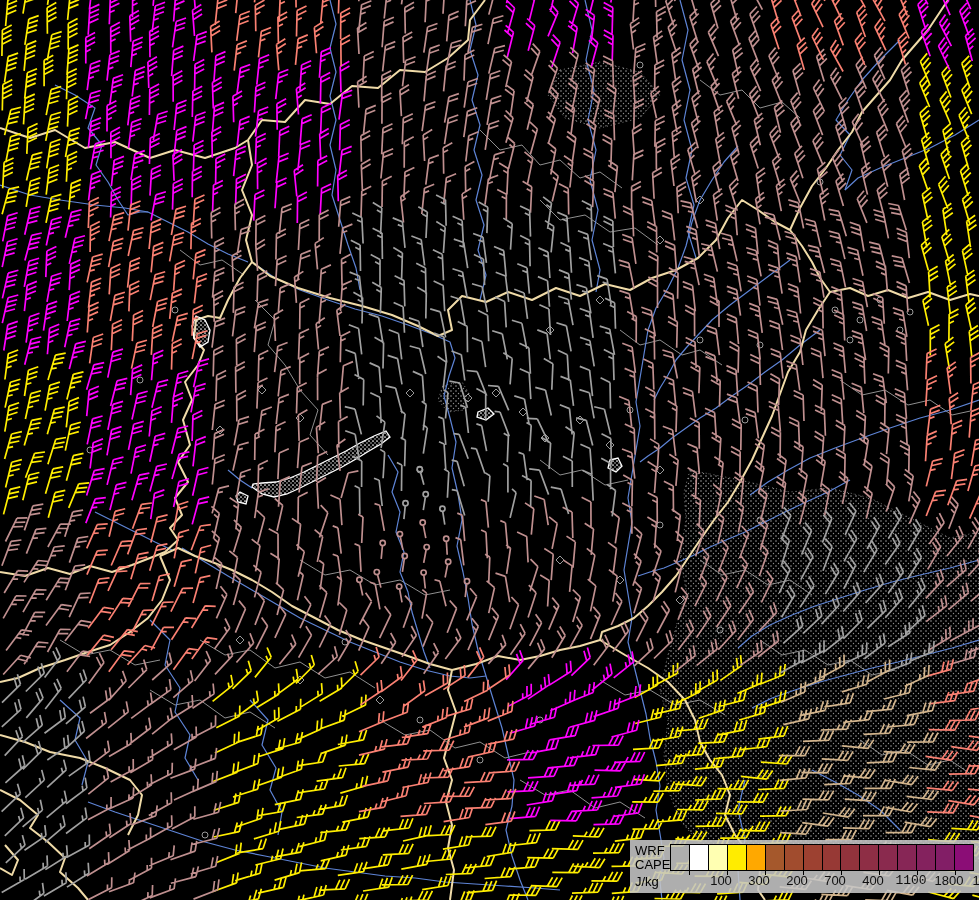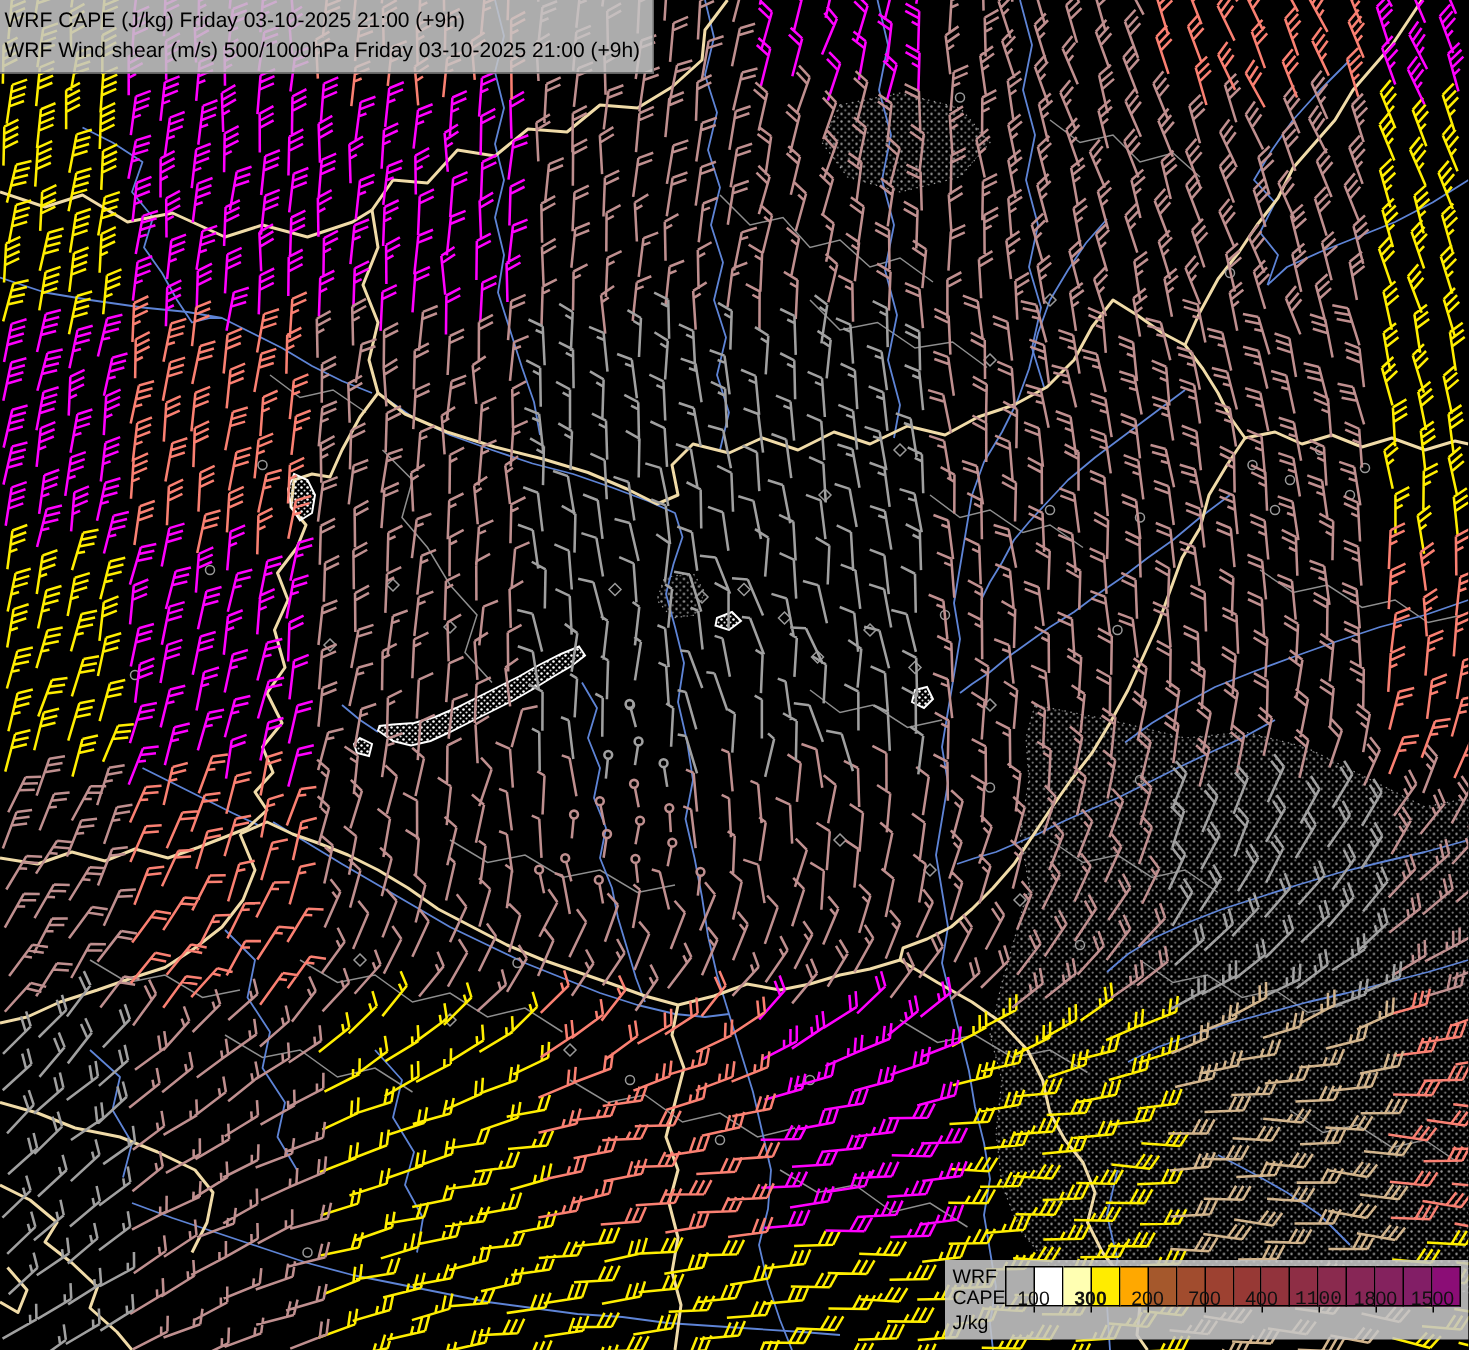--- a/index.html
+++ b/index.html
@@ -9,21 +9,21 @@
   #title-box{position:absolute;left:0;top:0;z-index:30;background:rgba(198,198,198,0.87);
              color:#000;font-size:14px;line-height:1.45;padding:3px 8px 4px 3px;
              border-right:1px solid #6e6e6e;border-bottom:1px solid #6e6e6e;white-space:nowrap;}
   #legend-box{position:absolute;left:630px;top:840px;width:393px;height:53px;z-index:30;
               background:rgba(198,198,198,0.88);color:#000;font-size:13px;}
   .leg-word{position:absolute;left:5px;}
   #cbar{position:absolute;left:40px;top:4px;width:304px;height:27px;display:flex;}
   .cbar-cell{flex:1 1 auto;border:1px solid #000;border-left:none;}
   .cbar-cell:first-child{border-left:1px solid #000;}
   .cbar-tick{position:absolute;width:1px;height:4px;background:#000;top:31px;}
-  .cbar-lab{position:absolute;top:18px;transform:translateX(-50%);font-size:13px;color:#101010;}
+  .cbar-lab{position:absolute;top:33px;transform:translateX(-50%);font-size:13px;color:#101010;margin-left:32px;}
 </style>
 </head>
 <body>
 
 <div id="screen">
 
   <svg id="map-layer" width="979" height="900" viewBox="0 0 979 900">
     <defs>
       <pattern id="graydots" width="5" height="5" patternUnits="userSpaceOnUse">
         <circle cx="1" cy="1" r="0.8" fill="#9a9a9a"></circle>
@@ -191,24 +191,20 @@
         <circle cx="442.4" cy="508.8" r="2.6"></circle>
       </g>
       <g stroke="#fa8072" fill="none" stroke-width="1.7">
         <path d="M88.3 228.0 L89.4 202.0 M89.4 202.0 L98.9 197.5 M89.2 206.8 L98.7 202.3 M89.0 211.6 L98.5 207.1 M88.8 216.4 L93.7 214.0 M90.1 252.1 L90.5 226.2 M90.5 226.2 L99.8 221.4 M90.4 230.9 L99.7 226.2 M90.3 235.7 L99.7 231.0 M90.3 240.5 L95.2 238.0 M87.1 282.4 L92.6 257.0 M92.6 257.0 L102.7 254.1 M91.6 261.7 L101.7 258.8 M90.5 266.4 L100.6 263.5 M89.5 271.1 L94.8 269.6 M88.5 307.9 L91.5 282.1 M91.5 282.1 L101.3 278.3 M91.0 286.9 L100.7 283.0 M90.4 291.6 L100.2 287.8 M89.9 296.4 L95.0 294.4 M87.3 332.5 L89.1 306.6 M89.1 306.6 L98.7 302.3 M88.8 311.3 L98.4 307.1 M88.4 316.1 L98.0 311.9 M88.1 320.9 L93.1 318.7 M89.6 363.3 L93.3 337.5 M93.3 337.5 L103.2 334.0 M92.6 342.3 L102.5 338.7 M91.9 347.0 L101.8 343.5 M86.7 548.3 L97.2 524.6 M97.2 524.6 L107.7 523.8 M95.3 529.0 L105.7 528.2 M93.3 533.4 L98.8 533.0 M86.9 574.6 L97.3 550.8 M97.3 550.8 L107.8 550.1 M95.4 555.2 L105.9 554.4 M89.6 603.2 L99.0 579.0 M99.0 579.0 L109.5 577.8 M97.3 583.4 L107.7 582.2 M88.1 628.3 L103.6 607.4 M103.6 607.4 L114.0 609.0 M100.7 611.3 L111.1 612.8 M87.2 655.4 L103.6 635.2 M103.6 635.2 L113.9 637.3 M100.5 639.0 L110.8 641.0 M109.0 241.1 L114.1 215.7 M114.1 215.7 L124.2 212.6 M113.2 220.4 L123.2 217.4 M112.2 225.1 L122.3 222.1 M111.3 229.8 L116.6 228.2 M108.6 267.1 L113.4 241.6 M113.4 241.6 L123.4 238.4 M112.5 246.3 L122.6 243.2 M111.6 251.0 L121.7 247.9 M109.2 294.4 L110.9 268.5 M110.9 268.5 L120.5 264.1 M110.6 273.3 L120.2 268.9 M110.3 278.0 L119.8 273.7 M110.3 321.0 L114.9 295.4 M114.9 295.4 L124.9 292.2 M114.0 300.2 L124.0 297.0 M113.2 304.9 L123.2 301.7 M111.3 350.2 L112.6 324.2 M112.6 324.2 L122.1 319.8 M112.3 329.0 L121.8 324.6 M112.1 333.8 L121.6 329.3 M109.1 536.7 L115.1 511.4 M115.1 511.4 L125.2 508.7 M114.0 516.0 L124.1 513.3 M112.9 520.7 L118.2 519.3 M111.2 565.5 L121.6 541.7 M121.6 541.7 L132.1 540.9 M119.7 546.1 L130.2 545.3 M108.0 590.8 L118.9 567.2 M118.9 567.2 L129.4 566.7 M116.9 571.6 L127.4 571.0 M108.8 620.1 L122.9 598.3 M122.9 598.3 L133.4 599.2 M120.3 602.3 L130.8 603.2 M111.1 649.8 L127.5 629.6 M127.5 629.6 L137.8 631.6 M124.4 633.4 L134.8 635.4 M108.8 671.8 L124.1 650.8 M124.1 650.8 L134.5 652.2 M121.2 654.7 L131.6 656.1 M128.0 230.7 L130.8 204.9 M130.8 204.9 L140.6 201.0 M130.3 209.6 L140.1 205.7 M129.8 214.4 L139.6 210.5 M128.2 256.0 L133.5 230.6 M133.5 230.6 L143.6 227.7 M132.5 235.3 L142.6 232.4 M131.5 240.0 L141.6 237.1 M127.6 287.6 L130.3 261.8 M130.3 261.8 L140.1 257.9 M129.8 266.6 L139.6 262.6 M129.3 271.3 L139.1 267.4 M128.9 311.4 L129.9 285.4 M129.9 285.4 L139.4 280.9 M129.7 290.2 L139.2 285.7 M129.5 295.0 L139.0 290.5 M132.3 341.1 L133.6 315.1 M133.6 315.1 L143.1 310.6 M133.4 319.9 L142.9 315.4 M133.1 324.7 L142.6 320.2 M131.5 368.6 L136.9 343.1 M136.9 343.1 L147.0 340.3 M135.9 347.8 L146.0 345.0 M134.9 352.5 L145.0 349.7 M132.5 528.8 L141.5 504.4 M141.5 504.4 L151.9 503.0 M139.8 508.9 L150.2 507.5 M138.1 513.4 L143.6 512.6 M127.6 554.4 L136.6 530.0 M136.6 530.0 L147.0 528.6 M135.0 534.5 L145.4 533.1 M130.9 579.3 L138.3 554.4 M138.3 554.4 L148.6 552.3 M137.0 559.0 L147.3 556.9 M128.2 606.9 L140.0 583.7 M140.0 583.7 L150.5 583.5 M137.8 588.0 L148.3 587.8 M131.5 633.5 L143.2 610.3 M143.2 610.3 L153.7 610.0 M141.0 614.6 L146.5 614.4 M127.5 664.8 L144.9 645.5 M144.9 645.5 L155.1 648.0 M141.7 649.0 L147.1 650.4 M149.1 249.0 L151.7 223.1 M151.7 223.1 L161.4 219.1 M151.2 227.9 L160.9 223.9 M150.7 232.7 L160.5 228.7 M151.1 272.3 L153.7 246.4 M153.7 246.4 L163.4 242.4 M153.2 251.2 L162.9 247.2 M152.7 255.9 L162.4 252.0 M150.2 300.2 L155.2 274.7 M155.2 274.7 L165.2 271.7 M154.3 279.4 L164.3 276.4 M153.3 284.1 L163.4 281.1 M152.7 327.0 L157.6 301.5 M157.6 301.5 L167.6 298.4 M156.7 306.2 L166.7 303.1 M155.8 310.9 L165.8 307.8 M151.3 354.9 L152.9 328.9 M152.9 328.9 L162.5 324.6 M152.6 333.7 L162.2 329.4 M152.3 338.5 L161.9 334.2 M150.9 542.5 L157.4 517.3 M157.4 517.3 L167.6 514.9 M156.2 522.0 L166.4 519.5 M149.7 570.8 L157.1 545.9 M157.1 545.9 L167.4 543.8 M155.8 550.5 L166.0 548.4 M152.1 600.9 L159.5 576.0 M159.5 576.0 L169.8 573.9 M158.2 580.6 L163.6 579.5 M151.6 625.6 L163.1 602.3 M163.1 602.3 L173.6 602.0 M161.0 606.6 L166.5 606.4 M151.1 650.2 L163.5 627.4 M163.5 627.4 L174.0 627.4 M161.2 631.6 L166.7 631.6 M171.4 235.0 L176.0 209.4 M176.0 209.4 L186.0 206.2 M175.1 214.1 L185.1 210.9 M174.3 218.9 L184.3 215.6 M169.6 261.3 L174.2 235.8 M174.2 235.8 L184.2 232.6 M173.4 240.5 L183.4 237.3 M172.5 245.2 L182.5 242.0 M173.6 290.7 L175.5 264.8 M175.5 264.8 L185.1 260.5 M175.1 269.6 L184.7 265.3 M174.8 274.4 L179.8 272.1 M169.7 318.9 L172.4 293.1 M172.4 293.1 L182.1 289.1 M171.9 297.9 L181.6 293.9 M171.4 302.6 L176.5 300.5 M172.2 341.6 L177.7 316.2 M177.7 316.2 L187.8 313.4 M176.6 320.9 L186.7 318.1 M175.6 325.6 L180.9 324.1 M171.5 369.6 L172.3 343.6 M172.3 343.6 L181.7 338.9 M172.2 348.4 L181.6 343.7 M172.0 353.2 L177.0 350.7 M173.7 530.3 L178.4 504.7 M178.4 504.7 L188.4 501.5 M177.5 509.5 L187.5 506.3 M174.2 558.4 L179.0 532.9 M179.0 532.9 L189.1 529.8 M178.1 537.6 L183.4 536.0 M174.2 586.7 L181.6 561.8 M181.6 561.8 L191.9 559.7 M180.3 566.4 L185.7 565.3 M170.9 611.6 L182.6 588.4 M182.6 588.4 L193.1 588.2 M180.5 592.7 L186.0 592.6 M171.5 639.7 L185.6 617.8 M185.6 617.8 L196.1 618.7 M183.0 621.8 L188.5 622.3 M173.4 669.8 L188.6 648.7 M188.6 648.7 L199.0 650.1 M185.8 652.6 L191.3 653.3 M193.2 225.3 L194.9 199.3 M194.9 199.3 L204.5 195.0 M194.6 204.1 L204.2 199.8 M194.3 208.9 L199.3 206.6 M190.9 249.2 L191.5 223.2 M191.5 223.2 L200.9 218.5 M191.4 228.0 L200.8 223.3 M191.3 232.8 L196.2 230.3 M193.2 279.4 L195.9 253.6 M195.9 253.6 L205.6 249.6 M195.4 258.3 L205.1 254.4 M194.9 263.1 L200.0 261.0 M194.3 303.3 L197.3 277.5 M197.3 277.5 L207.1 273.7 M196.8 282.2 L206.6 278.4 M196.2 287.0 L201.3 285.0 M192.0 335.7 L193.3 309.8 M193.3 309.8 L202.8 305.3 M193.0 314.6 L202.5 310.1 M192.8 319.4 L197.8 317.0 M192.2 359.2 L197.3 333.7 M197.3 333.7 L207.3 330.7 M196.3 338.4 L206.4 335.4 M195.4 343.1 L200.7 341.6 M191.2 550.3 L200.4 526.0 M200.4 526.0 L210.9 524.7 M198.7 530.5 L204.2 529.8 M195.3 573.4 L201.0 548.0 M201.0 548.0 L211.2 545.3 M200.0 552.7 L205.3 551.3 M193.1 602.9 L200.2 577.8 M200.2 577.8 L210.4 575.6 M198.9 582.4 L204.2 581.3 M191.6 628.0 L205.2 605.8 M205.2 605.8 L215.7 606.4 M202.7 609.9 L208.2 610.2 M191.8 658.9 L206.9 637.7 M206.9 637.7 L217.3 639.1 M204.1 641.6 L209.6 642.3 M211.6 -4.2 L211.1 -30.2 M211.1 -30.2 L220.3 -35.3 M211.2 -25.4 L220.4 -30.5 M211.3 -20.6 L220.5 -25.7 M215.2 24.9 L217.9 -0.9 M217.9 -0.9 L227.7 -4.9 M217.4 3.8 L227.2 -0.1 M216.9 8.6 L226.7 4.7 M211.9 52.4 L210.6 26.4 M210.6 26.4 L219.6 21.1 M210.9 31.2 L219.9 25.8 M211.1 36.0 L220.1 30.6 M236.2 -14.9 L238.3 -40.8 M238.3 -40.8 L247.9 -45.0 M237.9 -36.0 L247.5 -40.2 M237.5 -31.2 L247.1 -35.4 M235.7 13.2 L238.3 -12.7 M238.3 -12.7 L248.1 -16.7 M237.9 -7.9 L247.6 -11.9 M237.4 -3.1 L247.1 -7.1 M236.7 40.8 L240.0 15.0 M240.0 15.0 L249.8 11.3 M239.4 19.8 L249.2 16.0 M238.8 24.5 L248.6 20.8 M234.2 70.7 L237.1 44.8 M237.1 44.8 L246.9 40.9 M236.6 49.6 L246.3 45.7 M236.0 54.4 L241.1 52.3 M254.5 2.3 L257.1 -23.5 M257.1 -23.5 L266.9 -27.5 M256.7 -18.8 L266.4 -22.7 M256.2 -14.0 L261.3 -16.1 M255.8 31.2 L255.3 5.2 M255.3 5.2 L264.5 0.1 M255.4 10.0 L264.6 4.9 M255.5 14.8 L260.3 12.1 M258.5 57.3 L261.3 31.4 M261.3 31.4 L271.1 27.5 M260.8 36.2 L270.6 32.3 M260.3 41.0 L265.4 38.9 M276.6 -8.2 L275.1 -34.2 M275.1 -34.2 L284.1 -39.6 M275.4 -29.4 L284.3 -34.8 M275.7 -24.6 L280.4 -27.4 M279.2 20.4 L280.3 -5.6 M280.3 -5.6 L289.8 -10.1 M280.1 -0.8 L289.6 -5.3 M279.9 4.0 L284.9 1.6 M278.4 43.0 L277.9 17.0 M277.9 17.0 L287.1 11.9 M278.0 21.8 L287.2 16.7 M278.1 26.6 L282.9 23.9 M278.8 70.3 L276.5 44.4 M276.5 44.4 L285.3 38.7 M277.0 49.2 L285.8 43.5 M277.4 54.0 L282.0 51.0 M296.1 7.6 L295.6 -18.4 M295.6 -18.4 L304.7 -23.5 M295.7 -13.6 L304.8 -18.7 M295.8 -8.8 L300.6 -11.5 M296.5 36.6 L297.1 10.6 M297.1 10.6 L306.5 5.9 M297.0 15.4 L306.4 10.7 M296.9 20.2 L301.8 17.8 M295.5 64.8 L298.1 38.9 M298.1 38.9 L307.8 34.9 M297.6 43.7 L307.3 39.7 M297.1 48.4 L302.2 46.4 M321.2 -1.7 L321.4 -27.7 M321.4 -27.7 L330.8 -32.5 M321.4 -22.9 L330.7 -27.7 M321.3 -18.1 L326.2 -20.6 M320.7 23.4 L323.1 -2.5 M323.1 -2.5 L332.8 -6.5 M322.7 2.3 L332.4 -1.8 M322.2 7.0 L327.3 4.9 M316.5 53.3 L314.3 27.4 M314.3 27.4 L323.1 21.7 M314.7 32.2 L323.5 26.5 M315.1 37.0 L319.7 34.0 M339.8 -13.1 L340.0 -39.1 M340.0 -39.1 L349.3 -43.9 M340.0 -34.3 L349.3 -39.1 M339.9 -29.5 L344.8 -32.0 M338.4 13.5 L339.3 -12.4 M339.3 -12.4 L348.7 -17.0 M339.1 -7.7 L348.6 -12.3 M338.9 -2.9 L343.9 -5.3 M340.6 38.9 L340.8 12.9 M340.8 12.9 L350.1 8.0 M340.8 17.7 L350.1 12.8 M340.7 22.5 L345.6 19.9 M341.1 66.2 L340.8 40.2 M340.8 40.2 L350.0 35.1 M340.8 45.0 L350.0 39.9 M360.5 675.2 L379.1 657.0 M379.1 657.0 L376.1 646.9 M375.6 660.3 L374.1 655.1 M360.5 704.9 L382.1 690.5 M382.1 690.5 L381.1 680.0 M378.1 693.1 L377.1 682.7 M359.0 731.8 L382.9 721.7 M382.9 721.7 L383.8 711.2 M378.5 723.6 L379.4 713.1 M359.0 755.1 L384.3 749.2 M384.3 749.2 L387.0 739.1 M379.6 750.3 L382.3 740.2 M374.9 751.4 L376.4 746.1 M362.3 786.3 L387.8 780.8 M387.8 780.8 L390.6 770.7 M383.1 781.8 L385.9 771.7 M378.4 782.8 L379.9 777.5 M358.9 811.7 L384.5 807.1 M384.5 807.1 L387.7 797.1 M379.8 807.9 L383.0 797.9 M375.1 808.8 L376.8 803.5 M381.1 691.9 L402.0 676.5 M402.0 676.5 L400.5 666.1 M398.2 679.4 L397.4 673.9 M382.9 721.5 L407.2 712.3 M407.2 712.3 L408.5 701.8 M402.7 714.0 L404.0 703.6 M381.5 746.8 L407.4 743.8 M407.4 743.8 L411.2 734.0 M402.6 744.4 L406.4 734.6 M397.8 744.9 L399.8 739.8 M382.4 772.1 L407.9 767.2 M407.9 767.2 L411.1 757.2 M403.2 768.1 L406.3 758.1 M398.5 769.0 L400.1 763.8 M380.9 802.0 L406.1 795.7 M406.1 795.7 L408.6 785.5 M401.5 796.8 L404.0 786.6 M396.8 798.0 L398.1 792.7 M401.0 680.4 L417.0 659.9 M417.0 659.9 L412.7 650.3 M414.0 663.6 L411.8 658.6 M403.9 706.1 L424.9 690.7 M424.9 690.7 L423.4 680.3 M421.0 693.6 L419.5 683.2 M401.8 737.4 L427.6 733.7 M427.6 733.7 L431.1 723.8 M422.8 734.4 L426.4 724.5 M418.1 735.1 L419.9 729.9 M401.5 760.1 L427.4 759.0 M427.4 759.0 L432.0 749.5 M422.6 759.2 L427.2 749.7 M417.8 759.4 L420.2 754.5 M402.4 787.5 L427.9 782.5 M427.9 782.5 L430.9 772.5 M423.2 783.4 L426.2 773.4 M418.5 784.4 L421.5 774.3 M400.5 816.4 L426.4 814.3 M426.4 814.3 L430.6 804.7 M421.6 814.7 L425.8 805.1 M416.9 815.1 L421.0 805.4 M425.0 695.8 L447.6 683.0 M447.6 683.0 L447.4 672.5 M443.5 685.4 L443.2 674.9 M422.3 727.1 L446.5 717.5 M446.5 717.5 L447.6 707.1 M442.0 719.3 L443.2 708.9 M437.6 721.1 L438.2 715.6 M423.2 750.8 L449.2 750.1 M449.2 750.1 L453.8 740.6 M444.4 750.2 L449.1 740.8 M439.6 750.3 L444.3 740.9 M422.6 778.0 L448.5 777.1 M448.5 777.1 L453.1 767.6 M443.7 777.2 L448.3 767.8 M438.9 777.4 L443.5 768.0 M423.8 803.5 L449.8 801.9 M449.8 801.9 L454.2 792.4 M445.0 802.2 L449.4 792.6 M440.2 802.5 L444.6 792.9 M443.3 689.6 L465.1 675.5 M465.1 675.5 L464.3 665.0 M461.1 678.1 L460.2 667.6 M445.6 716.4 L470.5 709.0 M470.5 709.0 L472.6 698.7 M465.9 710.4 L468.0 700.1 M461.3 711.7 L462.4 706.4 M444.1 740.0 L468.9 732.2 M468.9 732.2 L470.8 721.8 M464.3 733.6 L466.2 723.3 M459.7 735.1 L460.7 729.6 M443.6 770.7 L469.3 766.7 M469.3 766.7 L472.7 756.8 M464.6 767.4 L468.0 757.5 M459.8 768.2 L463.3 758.2 M443.4 796.3 L469.4 796.1 M469.4 796.1 L474.3 786.8 M464.6 796.2 L469.5 786.9 M459.8 796.2 L464.7 786.9 M443.6 821.7 L469.3 817.5 M469.3 817.5 L472.6 807.5 M464.5 818.2 L467.9 808.3 M459.8 819.0 L463.1 809.1 M467.7 677.4 L483.8 657.0 M483.8 657.0 L479.6 647.4 M480.8 660.7 L476.6 651.1 M464.1 701.4 L487.6 690.2 M487.6 690.2 L488.1 679.7 M483.3 692.3 L483.7 681.8 M463.9 727.1 L488.3 717.9 M488.3 717.9 L489.6 707.5 M483.8 719.6 L485.1 709.2 M479.3 721.3 L480.0 715.8 M467.9 757.1 L493.3 751.5 M493.3 751.5 L496.1 741.3 M488.6 752.5 L491.4 742.4 M483.9 753.5 L486.7 743.4 M464.2 782.6 L490.2 781.2 M490.2 781.2 L494.6 771.7 M485.4 781.5 L489.8 771.9 M480.6 781.7 L485.0 772.2 M465.0 808.4 L491.0 807.3 M491.0 807.3 L495.5 797.8 M486.2 807.5 L490.7 798.0 M481.4 807.7 L485.9 798.2 M488.2 689.2 L509.9 674.8 M509.9 674.8 L508.9 664.4 M505.9 677.5 L504.9 667.0 M487.7 721.1 L511.8 711.4 M511.8 711.4 L512.9 700.9 M507.4 713.2 L508.5 702.7 M502.9 715.0 L503.5 709.5 M488.2 744.2 L513.7 739.1 M513.7 739.1 L516.7 729.0 M509.0 740.0 L512.0 730.0 M504.2 741.0 L507.3 730.9 M489.2 772.8 L515.2 771.0 M515.2 771.0 L519.5 761.5 M510.4 771.4 L514.7 761.8 M505.6 771.7 L509.9 762.1 M485.5 799.9 L511.4 798.5 M511.4 798.5 L515.8 788.9 M506.6 798.7 L511.0 789.2 M501.8 799.0 L506.3 789.5 M485.4 824.6 L511.2 821.2 M511.2 821.2 L514.9 811.4 M506.5 821.8 L510.1 812.0 M501.7 822.4 L505.4 812.6 M778.9 -0.4 L766.3 -23.1 M766.3 -23.1 L772.1 -31.9 M768.7 -18.9 L774.4 -27.7 M771.0 -14.7 L776.7 -23.5 M778.8 23.4 L771.3 -1.5 M771.3 -1.5 L778.7 -8.9 M772.7 3.1 L780.1 -4.3 M774.0 7.7 L781.5 0.3 M779.0 49.3 L770.9 24.6 M770.9 24.6 L778.1 17.0 M772.4 29.1 L779.6 21.5 M773.8 33.7 L781.1 26.1 M802.9 -10.3 L791.4 -33.6 M791.4 -33.6 L797.5 -42.1 M793.5 -29.3 L799.7 -37.8 M795.6 -25.0 L801.8 -33.5 M801.0 16.2 L791.5 -8.0 M791.5 -8.0 L798.3 -16.0 M793.3 -3.5 L800.1 -11.5 M795.0 0.9 L801.8 -7.0 M801.1 41.9 L792.0 17.5 M792.0 17.5 L799.0 9.7 M793.7 22.0 L800.7 14.2 M795.4 26.5 L802.4 18.7 M804.3 70.0 L797.1 45.0 M797.1 45.0 L804.7 37.7 M798.5 49.6 L806.0 42.3 M799.8 54.2 L807.3 46.9 M824.9 0.9 L812.9 -22.1 M812.9 -22.1 L818.8 -30.8 M815.1 -17.9 L821.0 -26.5 M817.3 -13.6 L823.2 -22.3 M823.0 27.1 L811.7 3.7 M811.7 3.7 L817.9 -4.8 M813.8 8.0 L820.0 -0.5 M815.9 12.3 L822.1 3.8 M823.4 59.9 L812.1 36.5 M812.1 36.5 L818.3 28.0 M814.1 40.8 L820.4 32.3 M816.2 45.1 L822.4 36.7 M841.7 -7.4 L832.3 -31.6 M832.3 -31.6 L839.2 -39.6 M834.0 -27.2 L840.9 -35.1 M835.8 -22.7 L842.7 -30.6 M837.5 -18.2 L841.1 -22.4 M842.1 20.4 L830.8 -3.0 M830.8 -3.0 L837.0 -11.5 M832.9 1.3 L839.1 -7.2 M835.0 5.6 L841.2 -2.8 M843.3 45.4 L834.5 21.0 M834.5 21.0 L841.6 13.2 M836.1 25.5 L843.2 17.7 M837.7 30.0 L844.8 22.2 M843.1 71.5 L830.5 48.8 M830.5 48.8 L836.2 40.0 M832.8 53.0 L838.5 44.2 M835.1 57.2 L840.9 48.4 M865.3 7.7 L852.8 -15.1 M852.8 -15.1 L858.5 -23.9 M855.1 -10.9 L860.8 -19.7 M857.4 -6.7 L863.1 -15.5 M859.7 -2.5 L862.7 -7.1 M865.4 37.0 L856.7 12.5 M856.7 12.5 L863.7 4.7 M858.3 17.0 L865.4 9.2 M859.9 21.5 L867.0 13.7 M861.5 26.0 L865.2 22.0 M864.7 65.0 L855.1 40.9 M855.1 40.9 L861.8 32.8 M856.8 45.3 L863.6 37.3 M858.6 49.8 L865.4 41.7 M887.4 -3.1 L876.0 -26.5 M876.0 -26.5 L882.2 -35.0 M878.1 -22.2 L884.3 -30.7 M880.2 -17.8 L886.4 -26.3 M882.3 -13.5 L885.5 -18.0 M885.0 21.2 L872.5 -1.6 M872.5 -1.6 L878.2 -10.4 M874.8 2.6 L880.5 -6.2 M877.1 6.8 L882.8 -2.0 M879.4 11.0 L882.4 6.4 M885.9 50.4 L874.8 26.9 M874.8 26.9 L881.0 18.4 M876.8 31.2 L883.1 22.8 M878.9 35.6 L885.1 27.1 M880.9 39.9 L884.2 35.5 M907.3 15.5 L897.5 -8.5 M897.5 -8.5 L904.2 -16.6 M899.3 -4.1 L906.0 -12.2 M901.1 0.4 L907.8 -7.7 M902.9 4.8 L906.4 0.6 M909.1 38.5 L899.1 14.5 M899.1 14.5 L905.8 6.4 M900.9 18.9 L907.6 10.8 M902.8 23.4 L909.4 15.3 M904.6 27.8 L908.1 23.6 M905.5 64.4 L898.0 39.5 M898.0 39.5 L905.4 32.1 M899.4 44.1 L906.8 36.7 M900.8 48.7 L908.2 41.3 M902.2 53.3 L906.1 49.4 M925.9 379.4 L927.1 353.4 M927.1 353.4 L936.6 348.9 M926.9 358.2 L936.4 353.7 M926.7 363.0 L931.6 360.6 M925.8 406.1 L927.4 380.2 M927.4 380.2 L937.0 375.8 M927.1 385.0 L936.7 380.6 M926.8 389.7 L931.8 387.5 M927.4 434.9 L930.5 409.1 M930.5 409.1 L940.3 405.3 M929.9 413.8 L939.7 410.1 M929.4 418.6 L934.5 416.6 M925.5 461.3 L927.2 435.4 M927.2 435.4 L936.8 431.1 M926.9 440.2 L936.5 435.9 M926.6 445.0 L931.6 442.7 M926.3 486.4 L932.6 461.1 M932.6 461.1 L942.8 458.6 M931.4 465.8 L941.6 463.2 M930.3 470.4 L935.6 469.1 M926.2 516.0 L935.6 491.7 M935.6 491.7 L946.0 490.4 M933.9 496.2 L944.3 494.9 M932.1 500.6 L937.6 500.0 M926.0 676.4 L951.0 669.4 M951.0 669.4 L953.3 659.2 M946.4 670.7 L948.7 660.5 M941.8 672.0 L944.0 661.8 M928.9 703.8 L954.7 700.6 M954.7 700.6 L958.4 690.8 M949.9 701.2 L953.7 691.4 M945.1 701.8 L948.9 692.0 M928.7 729.7 L954.7 730.1 M954.7 730.1 L959.8 720.9 M949.9 730.0 L955.0 720.8 M945.1 730.0 L950.2 720.8 M925.6 756.3 L951.3 760.2 M951.3 760.2 L957.6 751.8 M946.6 759.5 L952.9 751.1 M941.9 758.8 L948.1 750.3 M926.6 787.9 L952.4 790.4 M952.4 790.4 L958.3 781.6 M947.7 789.9 L953.5 781.2 M942.9 789.5 L948.7 780.7 M927.2 811.8 L953.2 812.8 M953.2 812.8 L958.5 803.8 M948.4 812.7 L953.7 803.6 M943.6 812.5 L948.9 803.4 M950.6 393.8 L947.1 368.0 M947.1 368.0 L955.7 361.9 M947.8 372.8 L956.3 366.6 M948.4 377.5 L952.9 374.3 M951.2 424.3 L949.2 398.4 M949.2 398.4 L958.0 392.7 M949.6 403.2 L958.4 397.5 M949.9 408.0 L954.6 405.0 M950.3 450.4 L952.6 424.5 M952.6 424.5 L962.3 420.4 M952.2 429.3 L961.9 425.2 M951.8 434.1 L956.8 431.9 M951.4 479.2 L954.7 453.4 M954.7 453.4 L964.6 449.7 M954.1 458.2 L963.9 454.5 M953.5 462.9 L958.7 461.0 M947.8 505.2 L956.7 480.8 M956.7 480.8 L967.1 479.3 M955.0 485.3 L965.4 483.9 M953.4 489.8 L958.8 489.1 M948.0 695.0 L973.7 691.2 M973.7 691.2 L977.2 681.3 M969.0 691.9 L972.5 682.0 M964.2 692.6 L967.8 682.7 M949.1 720.5 L975.1 719.8 M975.1 719.8 L979.8 710.4 M970.3 719.9 L975.0 710.5 M965.5 720.0 L970.2 710.6 M951.2 746.6 L976.9 750.4 M976.9 750.4 L983.1 741.9 M972.2 749.7 L978.4 741.2 M967.4 749.0 L973.7 740.5 M949.0 774.1 L975.0 773.6 M975.0 773.6 L979.8 764.3 M970.2 773.7 L975.0 764.4 M965.4 773.8 L970.2 764.4 M948.3 800.6 L974.0 804.8 M974.0 804.8 L980.3 796.4 M969.3 804.0 L975.6 795.6 M964.5 803.2 L970.9 794.9 M970.9 383.6 L970.6 357.6 M970.6 357.6 L979.9 352.6 M970.7 362.4 L979.9 357.4 M970.7 367.2 L975.6 364.6 M970.8 410.5 L973.5 384.7 M973.5 384.7 L983.2 380.7 M973.0 389.5 L982.7 385.5 M972.5 394.2 L977.6 392.2 M969.2 437.6 L971.2 411.7 M971.2 411.7 L980.9 407.5 M970.9 416.5 L980.5 412.3 M970.5 421.3 L975.5 419.1 M971.3 466.0 L975.6 440.4 M975.6 440.4 L985.6 437.1 M974.8 445.1 L984.8 441.8 M974.0 449.9 L979.2 448.1 M967.9 491.0 L975.0 466.0 M975.0 466.0 L985.3 463.8 M973.7 470.7 L984.0 468.5 M972.4 475.3 L977.8 474.1 M969.6 518.7 L980.0 494.9 M980.0 494.9 L990.5 494.1 M978.1 499.3 L988.6 498.5 M976.2 503.7 L981.7 503.3 M968.5 683.5 L993.0 674.8 M993.0 674.8 L994.6 664.5 M988.5 676.4 L990.0 666.0 M983.9 678.0 L985.5 667.6 M970.3 709.6 L996.0 705.6 M996.0 705.6 L999.5 695.7 M991.2 706.4 L994.7 696.4 M986.5 707.1 L990.0 697.2 M968.8 736.2 L994.6 739.2 M994.6 739.2 L1000.6 730.6 M989.8 738.7 L995.8 730.0 M985.1 738.1 L991.0 729.5 M968.2 766.0 L994.1 765.5 M994.1 765.5 L998.9 756.2 M989.3 765.6 L994.1 756.3 M984.5 765.7 L989.3 756.3 M967.9 789.2 L993.8 791.4 M993.8 791.4 L999.5 782.6 M989.0 791.0 L994.7 782.2 M984.2 790.6 L989.9 781.8 M969.7 815.7 L995.3 820.2 M995.3 820.2 L1001.7 811.9 M990.6 819.3 L997.0 811.1 M985.8 818.5 L992.3 810.2"></path>
       </g>
       <g stroke="#d2b48c" fill="none" stroke-width="1.7">
         <path d="M780.9 702.3 L804.8 692.0 M804.8 692.0 L805.6 681.6 M800.4 693.9 L801.2 683.4 M796.0 695.8 L796.4 690.3 M783.4 724.7 L808.7 718.8 M808.7 718.8 L811.4 708.6 M804.0 719.9 L806.7 709.7 M799.3 721.0 L802.0 710.8 M778.8 755.7 L804.8 755.6 M804.8 755.6 L809.7 746.3 M800.0 755.6 L804.9 746.3 M795.2 755.6 L800.1 746.3 M780.0 780.3 L805.9 777.9 M805.9 777.9 L809.9 768.2 M801.1 778.3 L805.1 768.6 M796.3 778.8 L800.4 769.1 M780.8 811.0 L806.8 809.5 M806.8 809.5 L811.2 800.0 M802.0 809.8 L806.4 800.2 M797.2 810.0 L801.6 800.5 M780.2 832.7 L806.2 834.1 M806.2 834.1 L811.6 825.1 M801.4 833.8 L806.8 824.8 M796.6 833.5 L802.0 824.6 M783.2 859.3 L809.2 859.2 M809.2 859.2 L814.1 849.9 M804.4 859.2 L809.3 849.9 M799.6 859.2 L804.5 849.9 M794.8 859.2 L797.4 854.4 M779.7 886.8 L805.5 889.4 M805.5 889.4 L811.4 880.7 M800.8 888.9 L806.6 880.2 M796.0 888.5 L801.8 879.7 M791.2 888.0 L794.3 883.4 M799.8 688.2 L824.0 678.7 M824.0 678.7 L825.2 668.2 M819.5 680.4 L820.7 670.0 M815.1 682.2 L815.7 676.7 M799.7 715.7 L825.1 710.3 M825.1 710.3 L828.0 700.2 M820.4 711.3 L823.3 701.2 M815.7 712.3 L817.2 707.0 M803.0 741.4 L829.0 740.2 M829.0 740.2 L833.5 730.7 M824.2 740.4 L828.7 730.9 M819.4 740.7 L823.9 731.2 M801.4 772.7 L827.4 772.9 M827.4 772.9 L832.4 763.7 M822.6 772.9 L827.6 763.6 M817.8 772.8 L822.8 763.6 M802.5 799.2 L828.5 799.9 M828.5 799.9 L833.7 790.7 M823.7 799.7 L828.9 790.6 M818.9 799.6 L824.1 790.5 M802.2 822.7 L828.0 826.1 M828.0 826.1 L834.1 817.5 M823.2 825.5 L829.3 816.9 M818.5 824.8 L824.5 816.3 M802.7 852.5 L828.4 856.1 M828.4 856.1 L834.6 847.7 M823.7 855.5 L829.9 847.0 M818.9 854.8 L825.1 846.3 M802.4 877.5 L828.1 881.6 M828.1 881.6 L834.4 873.2 M823.3 880.8 L829.7 872.5 M818.6 880.1 L824.9 871.7 M813.9 879.3 L817.2 874.9 M801.7 904.4 L827.7 904.2 M827.7 904.2 L832.5 894.8 M822.9 904.2 L827.7 894.9 M818.1 904.3 L822.9 894.9 M813.3 904.3 L815.8 899.4 M821.1 677.4 L844.1 665.1 M844.1 665.1 L844.0 654.6 M839.8 667.4 L839.8 656.9 M835.6 669.6 L835.6 664.1 M824.4 706.9 L850.1 702.8 M850.1 702.8 L853.5 692.9 M845.4 703.6 L848.8 693.6 M840.6 704.3 L842.4 699.1 M820.9 730.0 L846.9 729.1 M846.9 729.1 L851.5 719.6 M842.1 729.2 L846.7 719.8 M837.3 729.4 L839.7 724.4 M821.7 758.9 L847.7 760.4 M847.7 760.4 L853.1 751.4 M842.9 760.1 L848.3 751.1 M838.1 759.8 L843.5 750.8 M824.2 784.7 L850.2 783.3 M850.2 783.3 L854.6 773.8 M845.4 783.5 L849.8 774.0 M840.6 783.8 L845.0 774.3 M822.8 813.0 L848.5 817.1 M848.5 817.1 L854.8 808.7 M843.8 816.3 L850.1 808.0 M839.0 815.6 L845.4 807.2 M825.4 839.7 L851.4 839.3 M851.4 839.3 L856.2 830.0 M846.6 839.4 L851.4 830.1 M841.8 839.5 L846.6 830.1 M822.5 866.7 L848.3 869.5 M848.3 869.5 L854.3 860.9 M843.6 869.0 L849.5 860.3 M838.8 868.5 L844.7 859.8 M821.4 894.4 L847.4 895.6 M847.4 895.6 L852.8 886.5 M842.6 895.3 L848.0 886.3 M837.8 895.1 L843.2 886.1 M833.0 894.9 L835.8 890.2 M841.9 691.9 L866.8 684.3 M866.8 684.3 L868.8 674.0 M862.2 685.7 L864.2 675.4 M857.6 687.1 L858.7 681.7 M843.2 722.3 L869.0 719.6 M869.0 719.6 L873.0 709.9 M864.3 720.1 L868.2 710.4 M859.5 720.6 L861.6 715.5 M842.1 745.8 L868.0 748.3 M868.0 748.3 L873.8 739.6 M863.2 747.9 L869.0 739.1 M858.5 747.4 L861.5 742.8 M843.6 775.8 L869.5 778.1 M869.5 778.1 L875.2 769.3 M864.7 777.7 L870.5 768.9 M860.0 777.3 L865.7 768.5 M844.7 799.2 L870.7 800.9 M870.7 800.9 L876.2 792.0 M865.9 800.6 L871.4 791.7 M861.1 800.3 L866.6 791.3 M843.0 827.8 L869.0 828.7 M869.0 828.7 L874.3 819.6 M864.2 828.5 L869.5 819.4 M859.4 828.4 L864.7 819.3 M844.4 853.2 L870.3 854.8 M870.3 854.8 L875.8 845.9 M865.5 854.5 L871.0 845.6 M860.7 854.2 L866.2 845.3 M845.3 885.6 L871.0 889.5 M871.0 889.5 L877.2 881.1 M866.2 888.8 L872.5 880.3 M861.5 888.0 L867.8 879.6 M846.4 907.2 L872.0 911.7 M872.0 911.7 L878.5 903.4 M867.3 910.8 L873.8 902.6 M862.6 910.0 L869.0 901.7 M866.6 682.3 L889.6 670.1 M889.6 670.1 L889.6 659.6 M885.3 672.3 L885.3 661.8 M881.1 674.6 L881.1 669.1 M866.1 711.6 L892.0 709.1 M892.0 709.1 L896.0 699.4 M887.2 709.6 L891.2 699.9 M882.4 710.0 L884.5 704.9 M863.6 734.4 L889.5 733.1 M889.5 733.1 L894.0 723.6 M884.7 733.3 L889.2 723.8 M879.9 733.6 L884.4 724.1 M866.7 762.9 L892.7 761.7 M892.7 761.7 L897.1 752.2 M887.9 761.9 L892.4 752.4 M883.1 762.1 L887.6 752.6 M864.4 788.4 L890.4 788.3 M890.4 788.3 L895.3 779.0 M885.6 788.3 L890.5 779.0 M880.8 788.3 L885.7 779.0 M863.0 815.6 L889.0 815.6 M889.0 815.6 L893.9 806.3 M884.2 815.6 L889.1 806.3 M879.4 815.6 L884.3 806.3 M864.1 847.8 L889.8 851.5 M889.8 851.5 L896.0 843.0 M885.1 850.8 L891.2 842.3 M880.3 850.1 L886.5 841.6 M863.4 872.3 L889.2 875.9 M889.2 875.9 L895.4 867.4 M884.4 875.2 L890.6 866.7 M879.7 874.5 L885.9 866.1 M865.2 899.9 L891.2 900.9 M891.2 900.9 L896.4 891.8 M886.4 900.7 L891.6 891.6 M881.6 900.5 L886.8 891.5 M884.0 699.0 L909.2 692.7 M909.2 692.7 L911.7 682.5 M904.5 693.9 L907.1 683.7 M899.9 695.0 L901.2 689.7 M888.5 727.0 L914.3 724.3 M914.3 724.3 L918.3 714.6 M909.6 724.8 L913.5 715.1 M904.8 725.3 L908.7 715.6 M883.6 751.6 L909.5 753.1 M909.5 753.1 L915.0 744.2 M904.7 752.8 L910.2 743.9 M899.9 752.5 L905.4 743.6 M886.1 780.4 L911.7 784.6 M911.7 784.6 L918.1 776.3 M907.0 783.9 L913.3 775.5 M902.2 783.1 L908.6 774.7 M885.5 807.4 L911.0 812.0 M911.0 812.0 L917.5 803.8 M906.3 811.2 L912.8 802.9 M901.6 810.3 L908.1 802.1 M885.6 832.7 L911.6 832.7 M911.6 832.7 L916.5 823.4 M906.8 832.7 L911.7 823.4 M902.0 832.7 L906.9 823.4 M883.8 860.0 L909.7 861.9 M909.7 861.9 L915.3 853.0 M904.9 861.6 L910.5 852.7 M900.1 861.2 L905.7 852.3 M886.9 890.4 L912.5 895.1 M912.5 895.1 L919.0 886.9 M907.8 894.2 L914.3 886.0 M903.1 893.3 L909.6 885.1 M904.7 686.2 L928.4 675.5 M928.4 675.5 L929.1 665.0 M924.1 677.5 L924.7 667.0 M919.7 679.5 L920.0 674.0 M906.7 715.6 L932.3 710.7 M932.3 710.7 L935.4 700.7 M927.6 711.6 L930.7 701.6 M922.8 712.5 L925.9 702.5 M907.1 742.1 L933.1 742.0 M933.1 742.0 L938.0 732.7 M928.3 742.0 L933.2 732.7 M923.5 742.0 L928.4 732.7 M909.3 767.5 L935.1 770.2 M935.1 770.2 L941.0 761.5 M930.4 769.7 L936.2 761.0 M925.6 769.2 L931.5 760.5 M906.6 796.3 L932.4 799.5 M932.4 799.5 L938.4 790.9 M927.6 798.9 L933.7 790.3 M922.9 798.3 L928.9 789.7 M904.6 822.2 L930.2 826.7 M930.2 826.7 L936.7 818.4 M925.5 825.8 L931.9 817.5 M920.7 825.0 L927.2 816.7 M904.6 852.3 L930.3 856.2 M930.3 856.2 L936.6 847.7 M925.6 855.5 L931.8 847.0 M920.8 854.8 L927.1 846.3 M907.7 875.6 L933.1 881.3 M933.1 881.3 L939.9 873.3 M928.4 880.2 L935.2 872.3 M923.7 879.2 L930.5 871.2 M905.1 905.2 L930.4 911.1 M930.4 911.1 L937.3 903.2 M925.8 910.0 L932.7 902.1 M921.1 908.9 L928.0 901.0"></path>
       </g>
     </svg>
 
-  <div id="title-box">
-    <div>WRF CAPE (J/kg) Friday 03-10-2025 21:00 (+9h)</div>
-    <div>WRF Wind shear (m/s) 500/1000hPa Friday 03-10-2025 21:00 (+9h)</div>
-  </div>
 
   <div id="legend-box">
     <div class="leg-word" style="top:3px">WRF</div>
     <div class="leg-word" style="top:17px">CAPE</div>
     <div class="leg-word" style="top:34px">J/kg</div>
     <div id="cbar">
         <div class="cbar-cell" style="background: transparent;"></div>
         <div class="cbar-cell" style="background: rgb(255, 255, 255);"></div>
         <div class="cbar-cell" style="background: rgb(255, 255, 178);"></div>
         <div class="cbar-cell" style="background: rgb(255, 236, 0);"></div>
@@ -221,21 +217,21 @@
         <div class="cbar-cell" style="background: rgb(142, 46, 69);"></div>
         <div class="cbar-cell" style="background: rgb(138, 42, 78);"></div>
         <div class="cbar-cell" style="background: rgb(135, 38, 86);"></div>
         <div class="cbar-cell" style="background: rgb(132, 34, 94);"></div>
         <div class="cbar-cell" style="background: rgb(130, 30, 102);"></div>
         <div class="cbar-cell" style="background: rgb(139, 13, 118);"></div>
       </div>
   <div class="cbar-tick" style="left: 59px;"></div>
       <div class="cbar-lab" style="left: 59px;">100</div>
       <div class="cbar-tick" style="left: 97px;"></div>
-      <div class="cbar-lab" style="left: 97px; font-weight: bold;">300</div>
+      <div class="cbar-lab" style="left: 97px;">300</div>
       <div class="cbar-tick" style="left: 135px;"></div>
       <div class="cbar-lab" style="left: 135px;">200</div>
       <div class="cbar-tick" style="left: 173px;"></div>
       <div class="cbar-lab" style="left: 173px;">700</div>
       <div class="cbar-tick" style="left: 211px;"></div>
       <div class="cbar-lab" style="left: 211px;">400</div>
       <div class="cbar-tick" style="left: 249px;"></div>
       <div class="cbar-lab" style="left: 249px; font-family: Liberation Mono, monospace;">1100</div>
       <div class="cbar-tick" style="left: 287px;"></div>
       <div class="cbar-lab" style="left: 287px;">1800</div>

